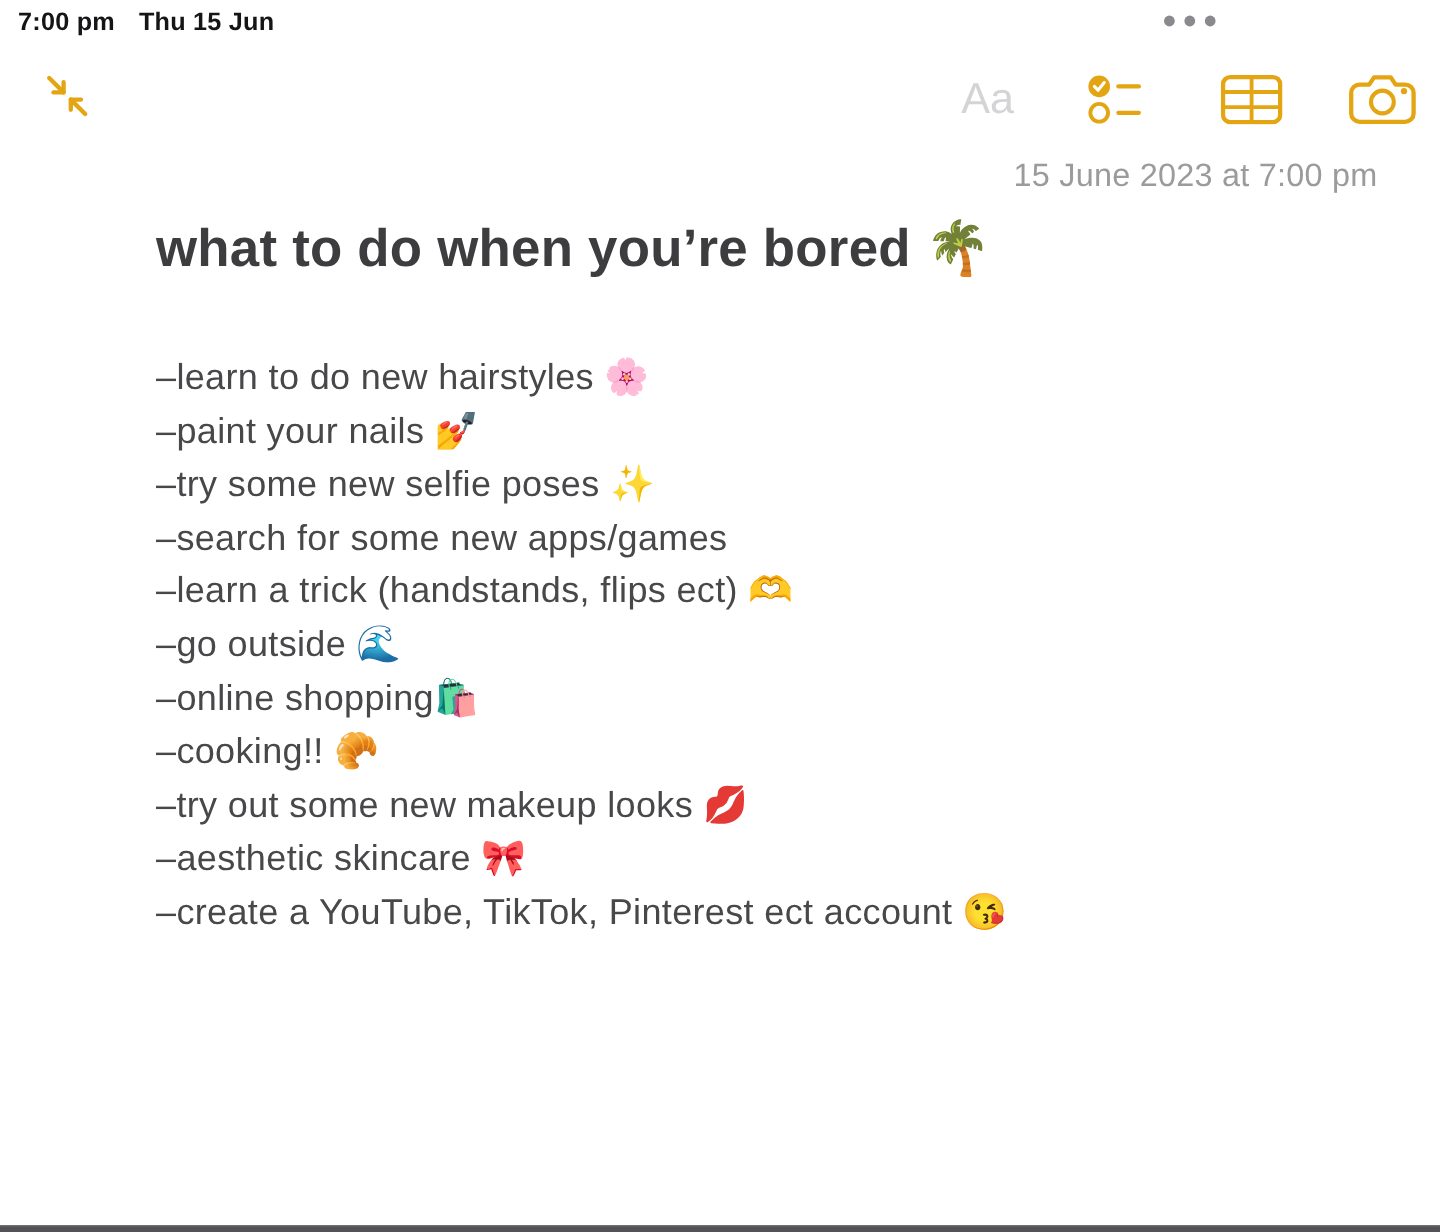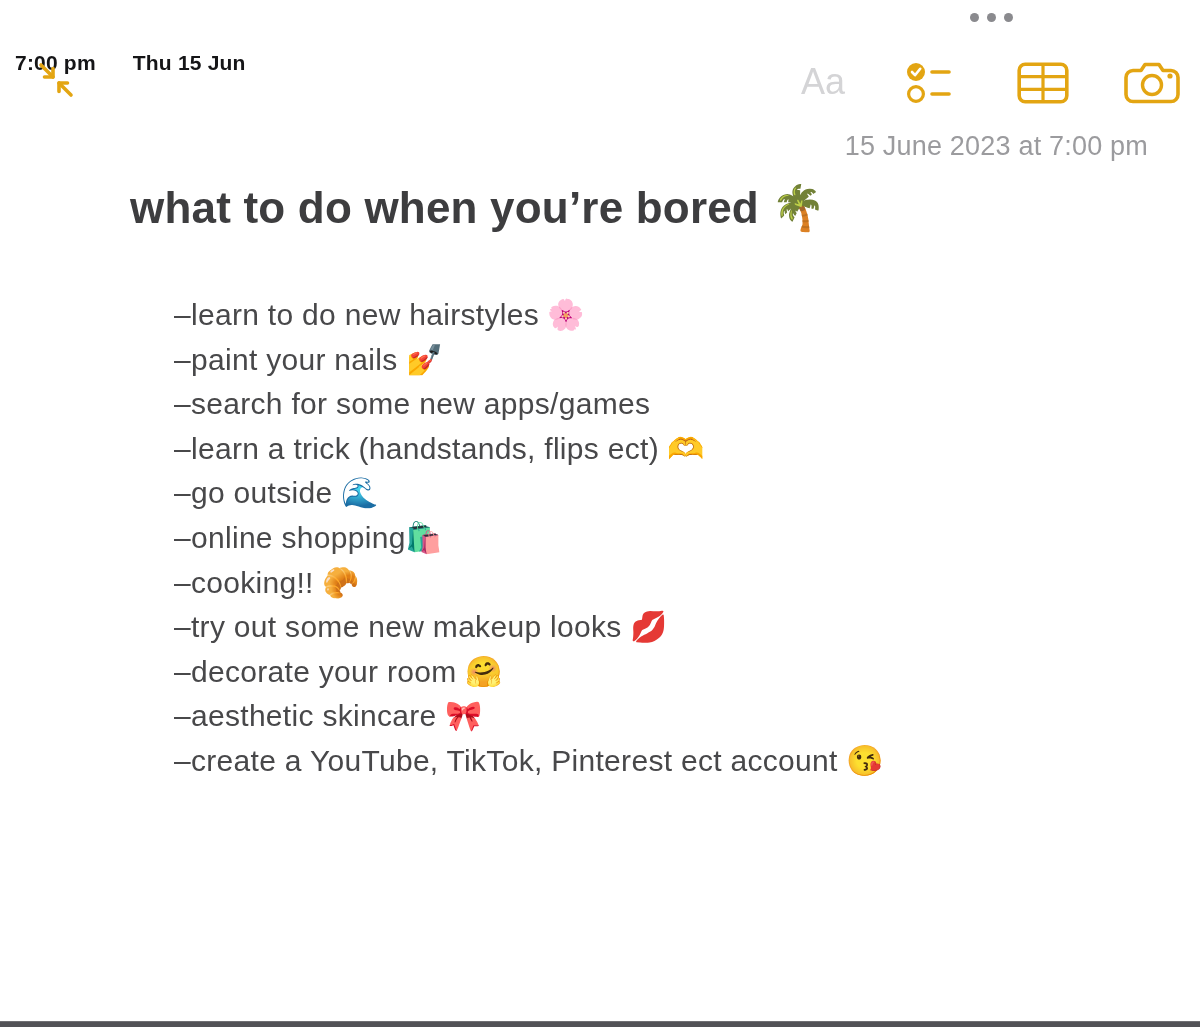--- a/index.html
+++ b/index.html
@@ -9,21 +9,21 @@
     background: #ffffff;
     font-family: "Liberation Sans", sans-serif;
     overflow: hidden;
   }
 
   
   .statusbar {
     position: absolute; left: 15px; top: 7px;
     font-size: 21px; font-weight: 700; color: #151517;
     letter-spacing: 0.2px;
-    display: flex; gap: 37px; margin-top: 44px;
+    display: flex; gap: 20px;
   }
   .window-dots {
     position: absolute; left: 970px; top: 13px;
     display: flex; gap: 8px;
   }
   .window-dots i {
     width: 9px; height: 9px; border-radius: 50%;
     background: #8a8a8e; display: block;
   }
 
@@ -48,21 +48,21 @@
     position: absolute; left: 130px; top: 180px;
     font-size: 44px; font-weight: 700; color: #3d3d3f;
     letter-spacing: 0.2px; line-height: 56px;
     white-space: nowrap;
     text-align: center;
   }
   .note-body {
     position: absolute; left: 130px; top: 293px; right: 20px;
     font-size: 30px; color: #48484a; letter-spacing: 0.3px;
   }
-  .note-line { line-height: 44.6px; white-space: nowrap; margin-left: 44px; }
+  .note-line { line-height: 44.6px; white-space: nowrap; }
   .emoji { font-style: normal; }
 
   
   .bottom-bar {
     position: absolute; left: 0; bottom: 0;
     width: 100%; height: 6px; background: #525257;
     border-top: 1px solid #707074;
   }
 </style>
 </head>
@@ -119,24 +119,24 @@
   </svg>
 </div>
 
 <div class="note-timestamp">15 June 2023 at 7:00 pm</div>
 
 <h1 class="note-title"><span>what to do when you’re bored </span><span class="emoji">🌴</span></h1>
 
 <div class="note-body">
   <div class="note-line"><span>–learn to do new hairstyles </span><span class="emoji">🌸</span></div>
   <div class="note-line"><span>–paint your nails </span><span class="emoji">💅</span></div>
+  <div class="note-line"><span>–try some new selfie poses </span><span class="emoji">✨</span></div>
   <div class="note-line"><span>–search for some new apps/games</span></div>
   <div class="note-line"><span>–learn a trick (handstands, flips ect) </span><span class="emoji">🫶</span></div>
   <div class="note-line"><span>–go outside </span><span class="emoji">🌊</span></div>
   <div class="note-line"><span>–online shopping</span><span class="emoji">🛍️</span></div>
   <div class="note-line"><span>–cooking!! </span><span class="emoji">🥐</span></div>
   <div class="note-line"><span>–try out some new makeup looks </span><span class="emoji">💋</span></div>
-  <div class="note-line"><span>–decorate your room </span><span class="emoji">🤗</span></div>
   <div class="note-line"><span>–aesthetic skincare </span><span class="emoji">🎀</span></div>
   <div class="note-line"><span>–create a YouTube, TikTok, Pinterest ect account </span><span class="emoji">😘</span></div>
 </div>
 
 <div class="bottom-bar"></div>
 
 </body></html>

